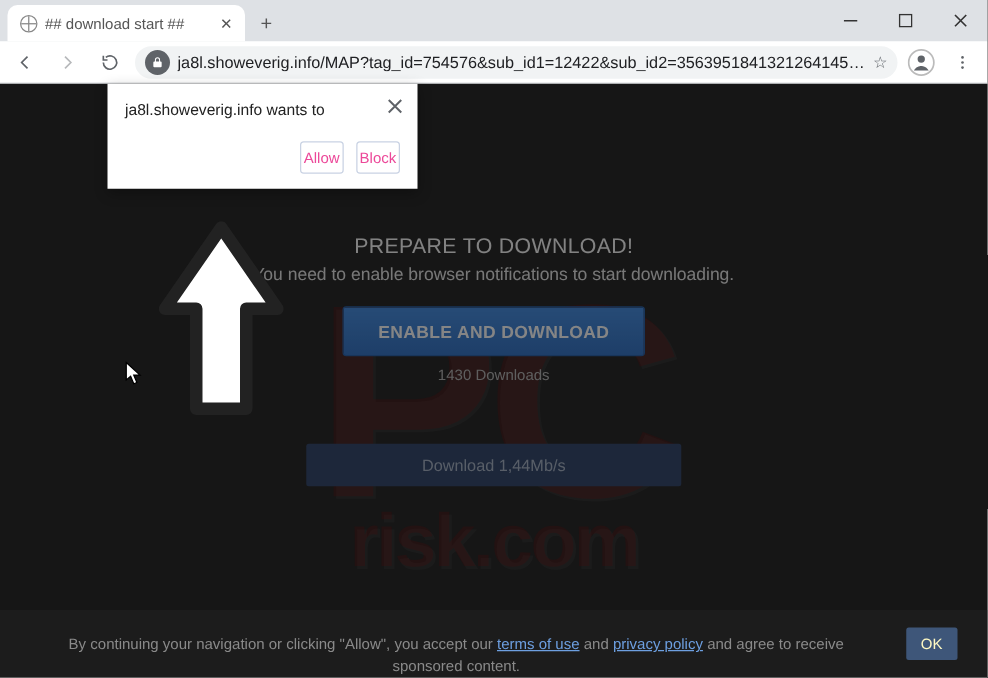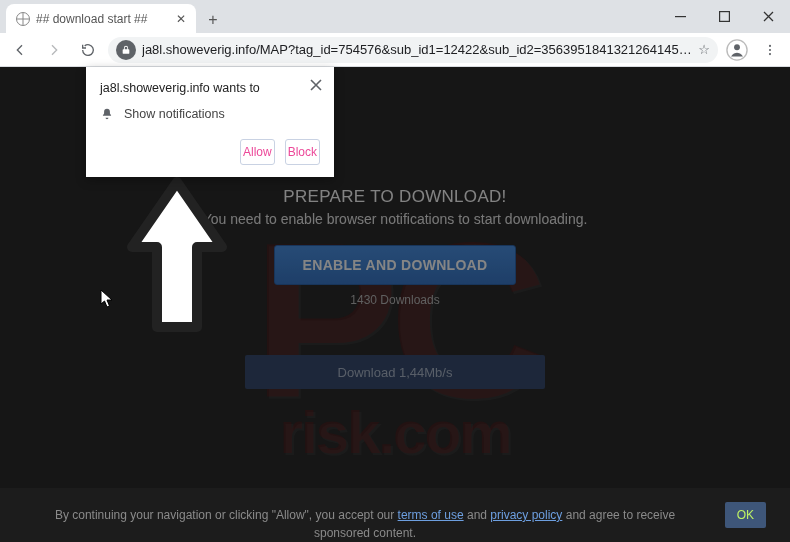--- a/index.html
+++ b/index.html
@@ -139,21 +139,21 @@
     .cookiebar {
       position: absolute; left: 0; right: 0; bottom: 0;
       height: 54px; background: #1c1c1c;
       color: #8a8a8a; font-size: 12px;
       display: flex; align-items: flex-end; justify-content: center;
       padding: 0 100px 0 40px; text-align: center; line-height: 1.5;
     }
     .cookiebar a { color: #6d9fe0; text-decoration: underline; }
     .cookie-ok {
       position: absolute; right: 24px; top: 50%; transform: translateY(-50%);
-      background: #3e5679; color: #bef264; font-size: 12px;
+      background: #3e5679; color: #fef9c3; font-size: 12px;
       padding: 6px 12px; border: none; border-radius: 2px; cursor: pointer;
     }
 
     
     .big-arrow {
       position: absolute; left: 127px; top: 110px;
       width: 100px; height: 160px; pointer-events: none;
     }
 
     
@@ -303,23 +303,17 @@
   </div>
 </div>
 
 <div class="perm-popup">
   <div class="perm-title">ja8l.showeverig.info wants to</div>
   <div class="perm-close">
     <svg viewBox="0 0 16 16">
         <path d="M3 3 L13 13 M13 3 L3 13" stroke="#5f6368" stroke-width="1.6"></path>
       </svg>
   </div>
-  <div class="perm-row">
-    <svg viewBox="0 0 24 24">
-      <path d="M12 3a5 5 0 0 0-5 5v3l-2 3v1h14v-1l-2-3V8a5 5 0 0 0-5-5zm0 18a2.5 2.5 0 0 0 2.5-2.5h-5A2.5 2.5 0 0 0 12 21z"></path>
-    </svg>
-    <span>Show notifications</span>
-  </div>
   <div class="perm-actions">
     <button class="perm-btn">Allow</button>
     <button class="perm-btn">Block</button>
   </div>
 </div>
 
 </body></html>

